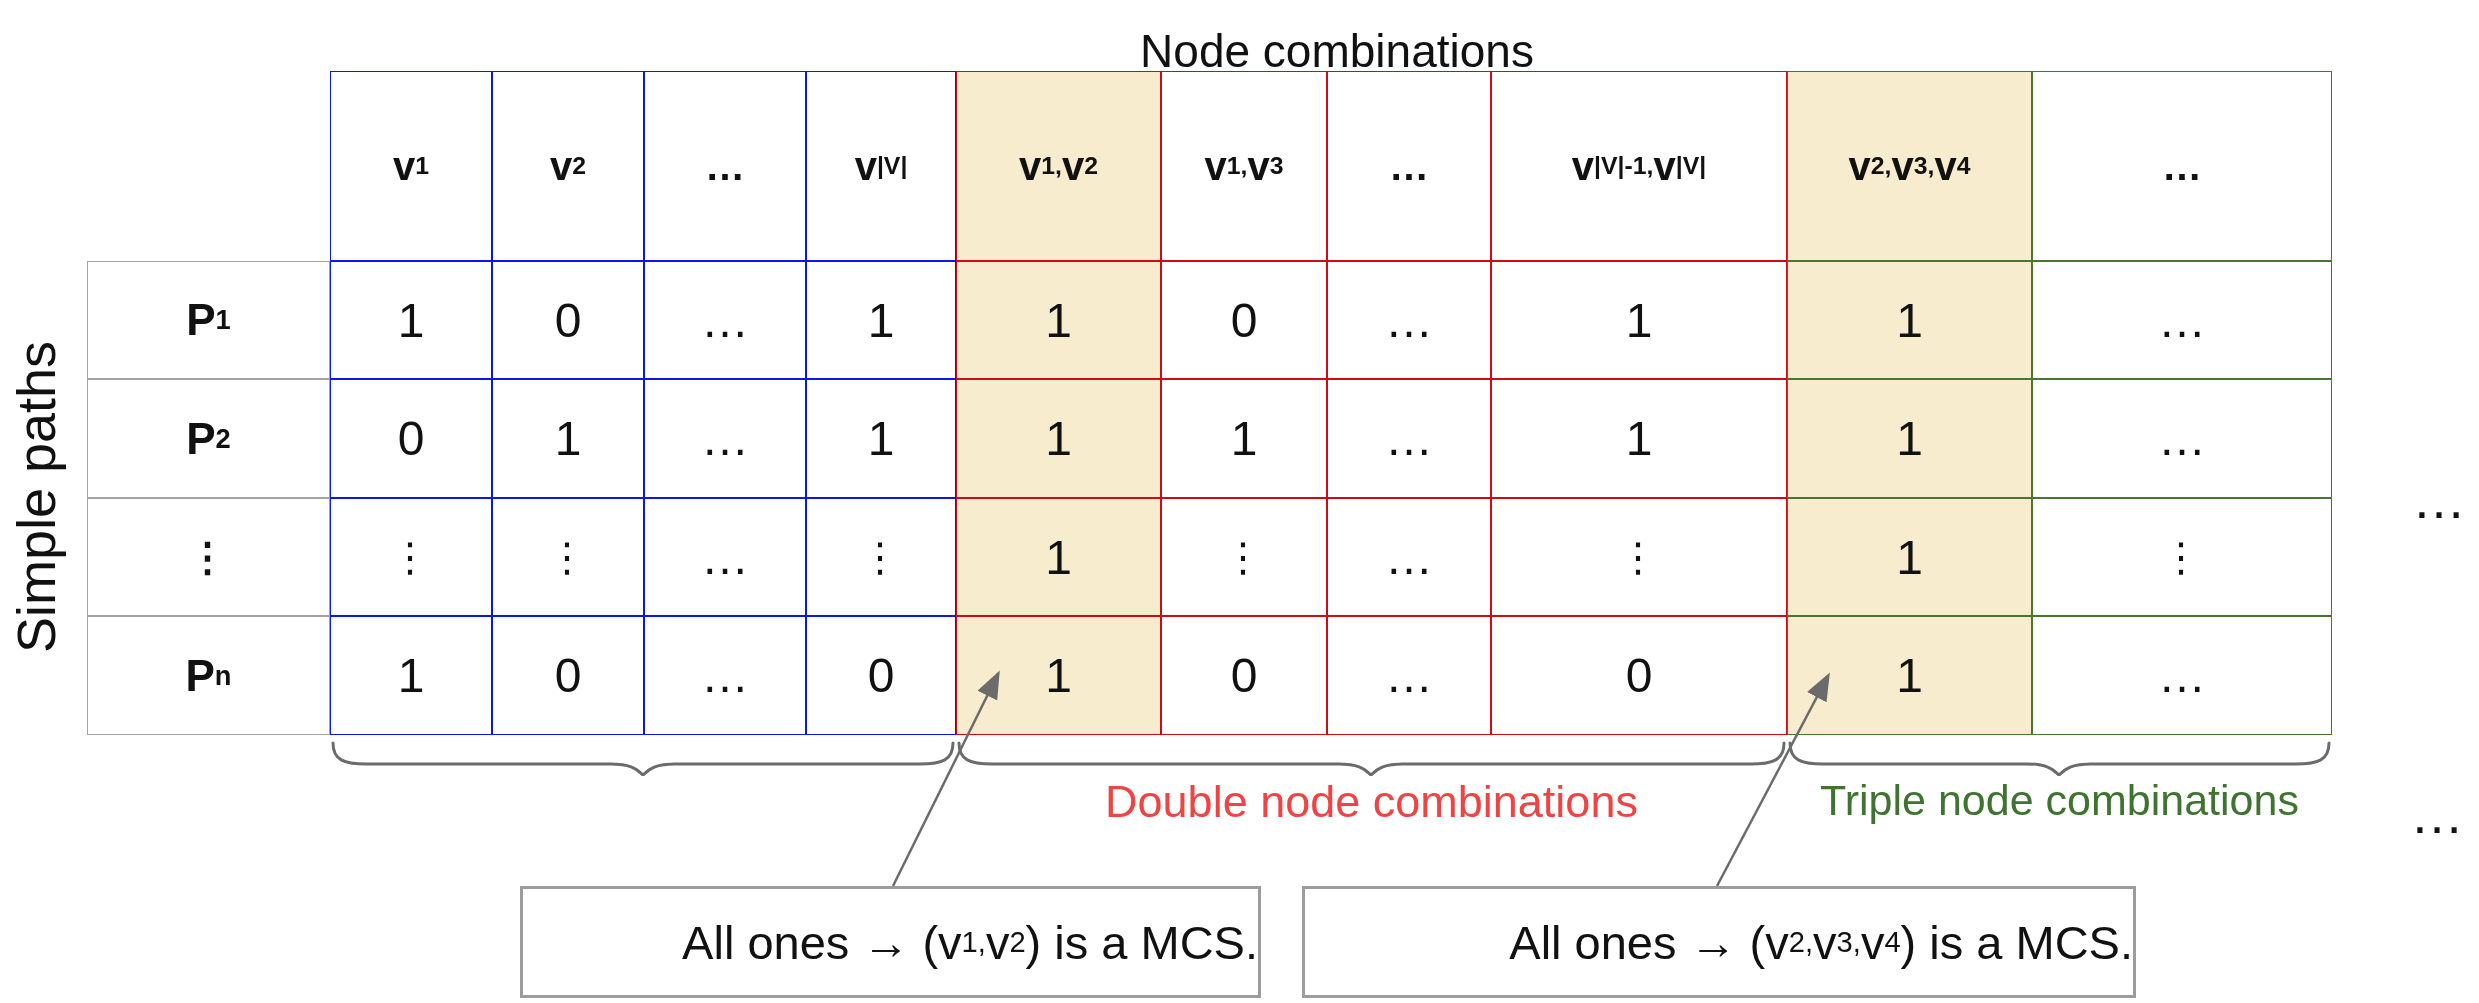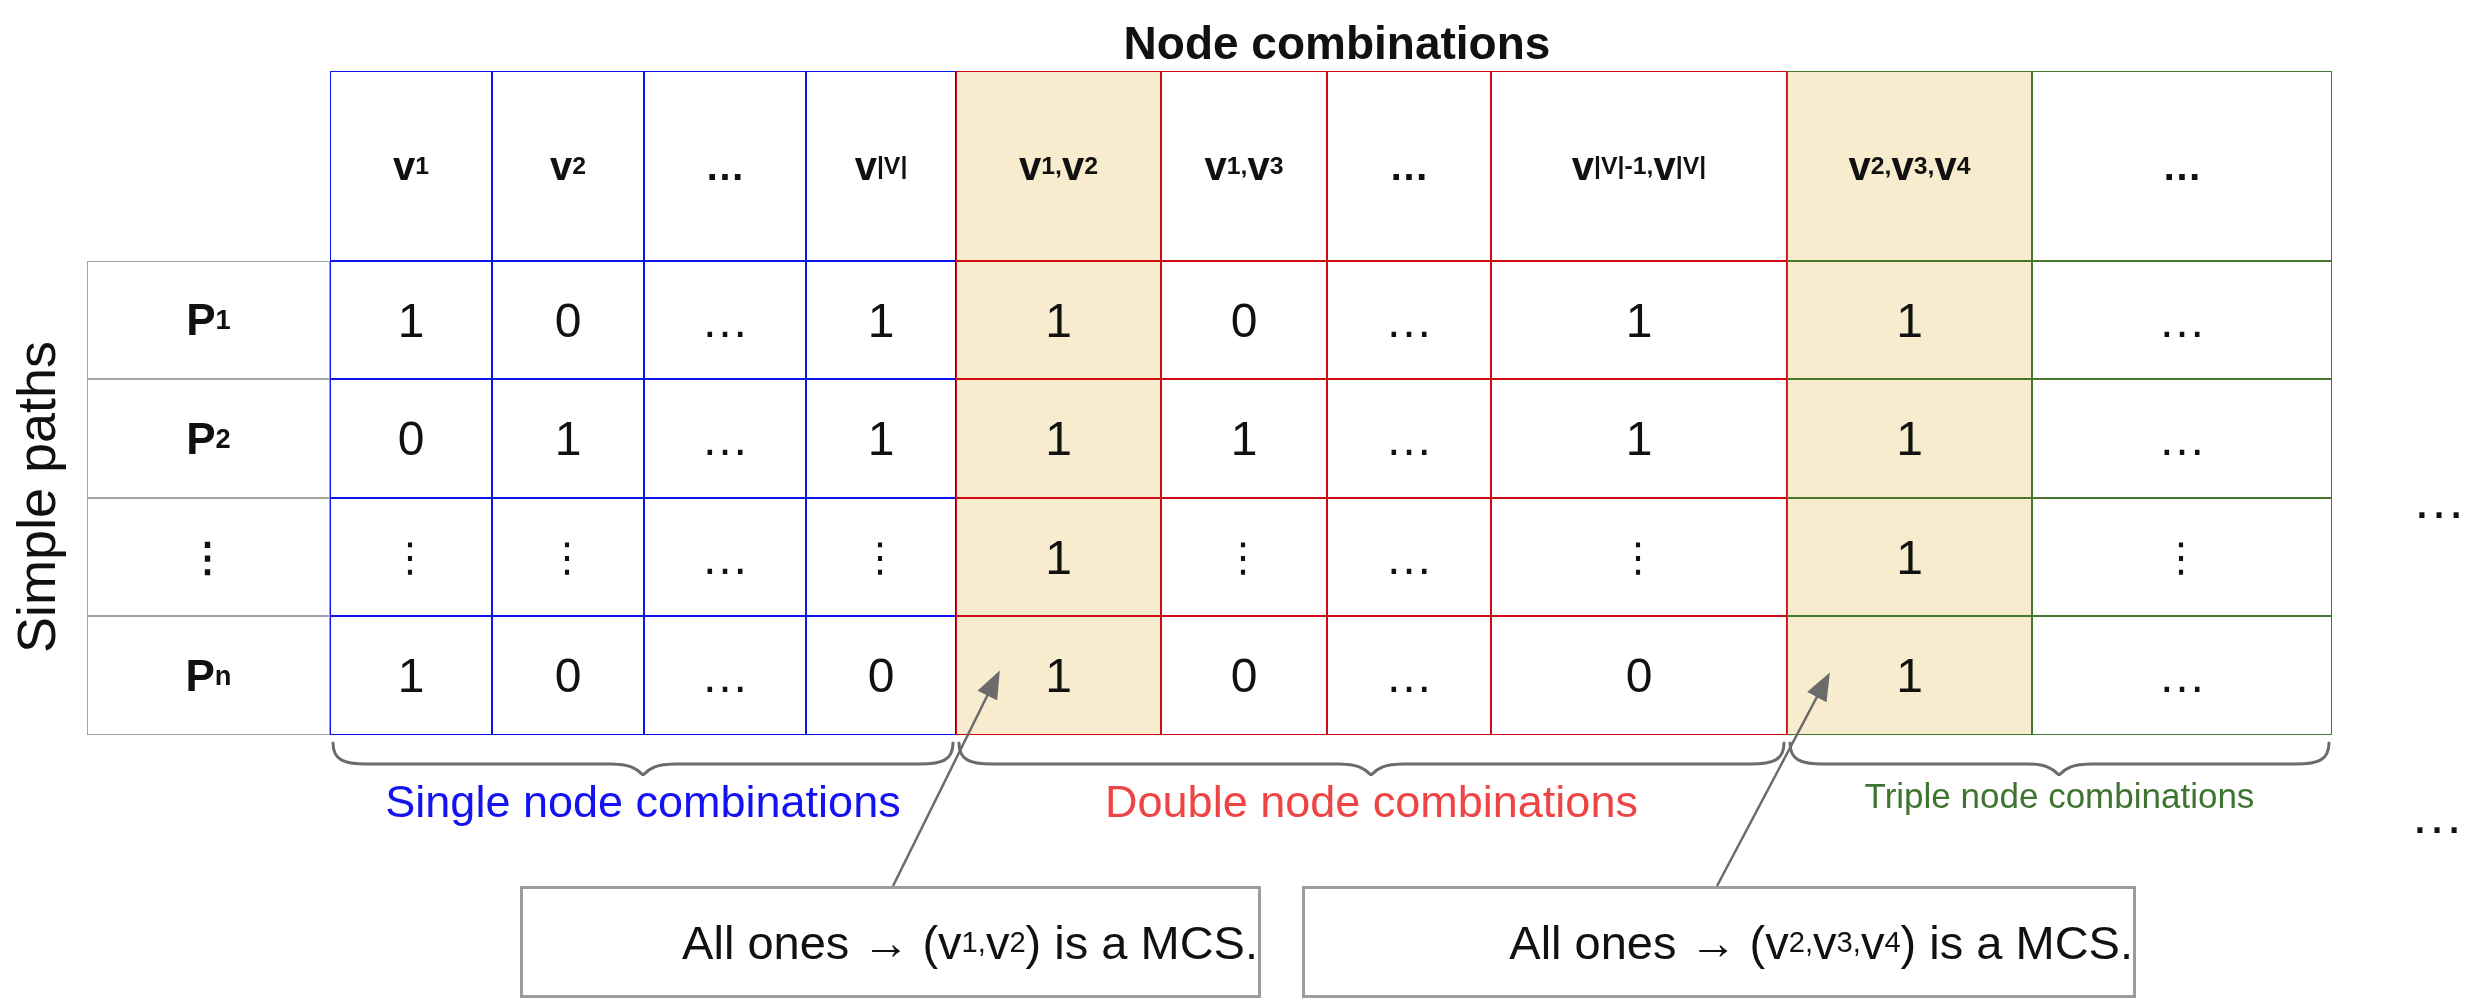--- a/index.html
+++ b/index.html
@@ -1,20 +1,20 @@
 <!DOCTYPE html>
 <html><head>
 <meta charset="utf-8">
 <style>
   html,body{margin:0;padding:0;background:#ffffff;}
   #canvas{
     position:relative;width:2479px;height:1003px;background:#ffffff;
     font-family:"Liberation Sans",sans-serif;color:#111;overflow:hidden;
   }
-  .title{position:absolute;left:987px;top:16px;width:700px;text-align:center;font-size:46px;font-weight:bold;}
+  .title{position:absolute;left:987px;top:24px;width:700px;text-align:center;font-size:46px;}
   .vlabel{
     position:absolute;left:36px;top:497px;transform:translate(-50%,-50%) rotate(-90deg);
     font-size:54px;white-space:nowrap;
   }
   .grid{
     position:absolute;left:87px;top:71px;display:grid;
     grid-template-columns:243px 162px 152px 162px 150px 205px 166px 164px 296px 245px 300px;
     grid-template-rows:190px 118px 119px 118px 119px;
   }
   .c{display:flex;align-items:center;justify-content:center;font-size:48px;background:#fff;}
@@ -25,21 +25,21 @@
   .blank{border:none;}
   .hl{background:#f7ecce;}
   .hd{font-weight:700;font-size:40px;}
   sub{font-size:0.62em;line-height:0;}
   .vd{font-size:40px;letter-spacing:2px;}
   .brace{position:absolute;top:740px;}
   .brace path{stroke:#6b6b6b;stroke-width:3;fill:none;stroke-linecap:round;}
   .slabel{position:absolute;top:776px;font-size:45px;text-align:center;white-space:nowrap;}
   .slabel.single{left:330px;width:626px;color:#1412f0;}
   .slabel.double{left:956px;width:831px;color:#ef4444;}
-  .slabel.triple{left:1787px;width:545px;color:#3e7430;font-size:35px;}
+  .slabel.triple{left:1787px;width:545px;color:#3e7430;font-size:43px;}
   .box{
     position:absolute;top:886px;height:106px;border:3px solid #9c9c9c;background:#fff;
     display:flex;align-items:center;justify-content:flex-end;font-size:47px;white-space:nowrap;
   }
   #callout-1{left:520px;width:735px;}
   #callout-2{left:1302px;width:828px;}
   .dots-ext{position:absolute;font-size:54px;}
   #dots-right-table{left:2412px;top:468px;}
   #dots-right-labels{left:2410px;top:783px;}
   #arrows{position:absolute;left:0;top:0;pointer-events:none;}
@@ -160,21 +160,20 @@
   <svg class="brace" style="left:330px" width="626" height="36" viewBox="0 0 626 36">
     <path d="M3,3 C3,20 14,24 36,24 L281,24 C299,24 306,28 313,35 C320,28 327,24 345,24 L590,24 C612,24 623,20 623,3"></path>
   </svg>
   <svg class="brace" style="left:956px" width="831" height="36" viewBox="0 0 831 36">
     <path d="M3,3 C3,20 14,24 36,24 L383,24 C401,24 408,28 415,35 C422,28 429,24 447,24 L795,24 C817,24 828,20 828,3"></path>
   </svg>
   <svg class="brace" style="left:1787px" width="545" height="36" viewBox="0 0 545 36">
     <path d="M3,3 C3,20 14,24 36,24 L240,24 C258,24 265,28 272,35 C279,28 286,24 304,24 L509,24 C531,24 542,20 542,3"></path>
   </svg>
 
-  <div class="slabel single">Single node combinations</div>
   <div class="slabel double">Double node combinations</div>
   <div class="slabel triple">Triple node combinations</div>
 
   <div class="dots-ext" id="dots-right-table">…</div>
   <div class="dots-ext" id="dots-right-labels">…</div>
 
   <svg id="arrows" width="2479" height="1003" viewBox="0 0 2479 1003">
     <defs>
       <marker id="ah" markerUnits="userSpaceOnUse" markerWidth="28" markerHeight="22" refX="24" refY="11" orient="auto">
         <path d="M0,0 L28,11 L0,22 z" fill="#6b6b6b"></path>

